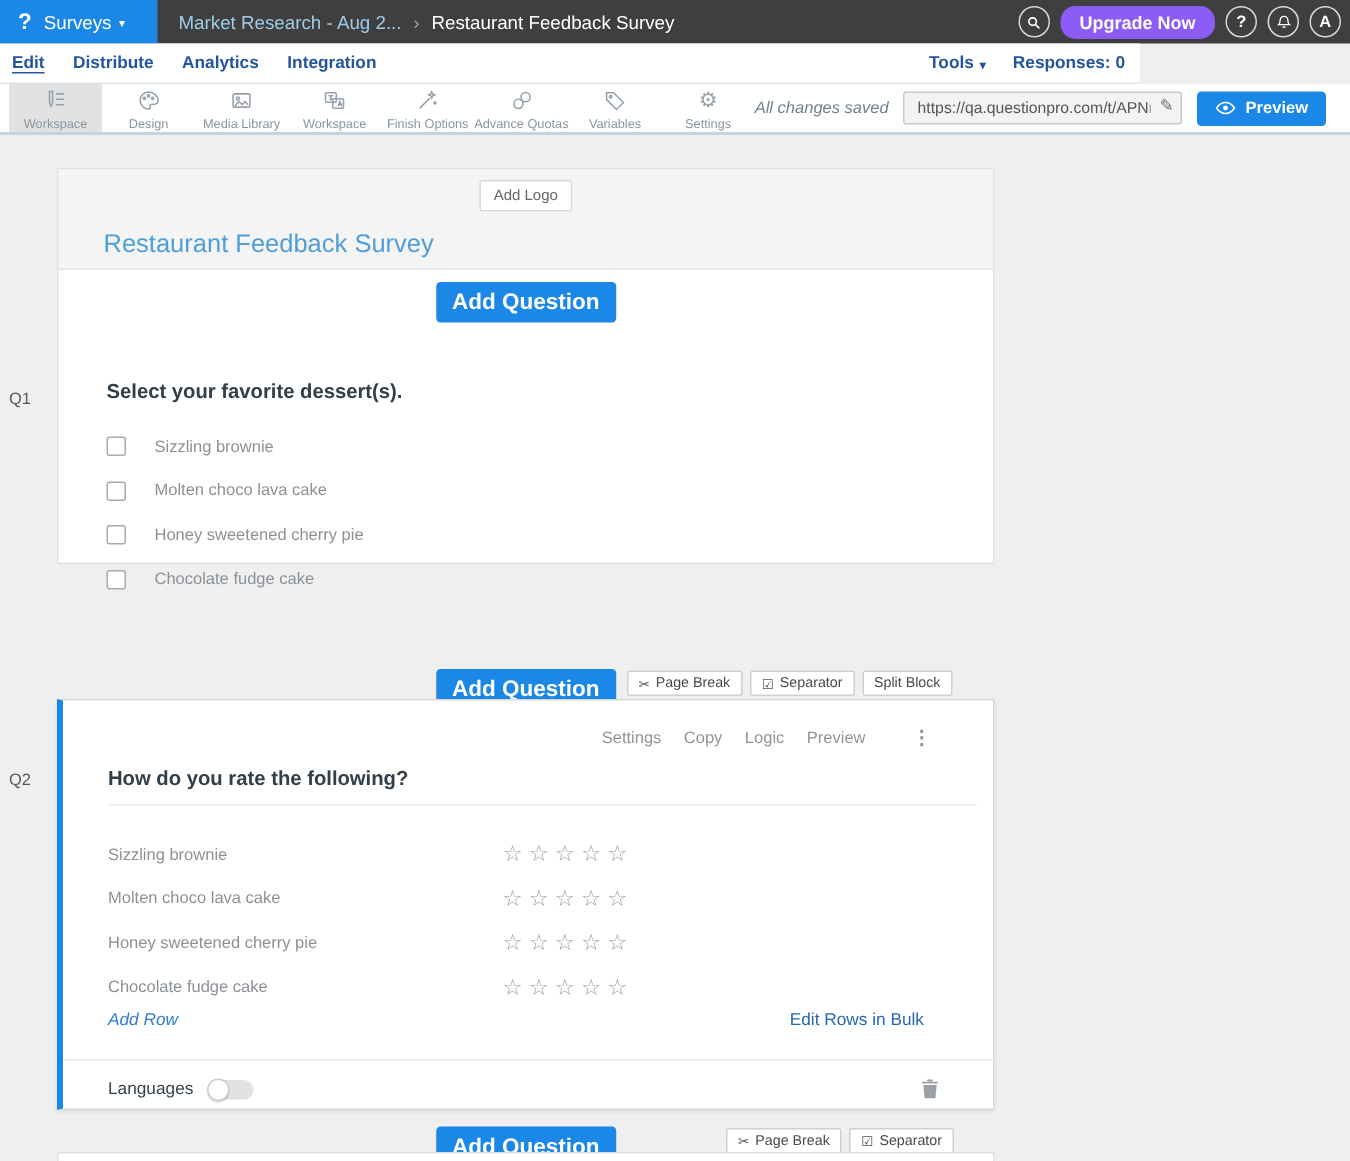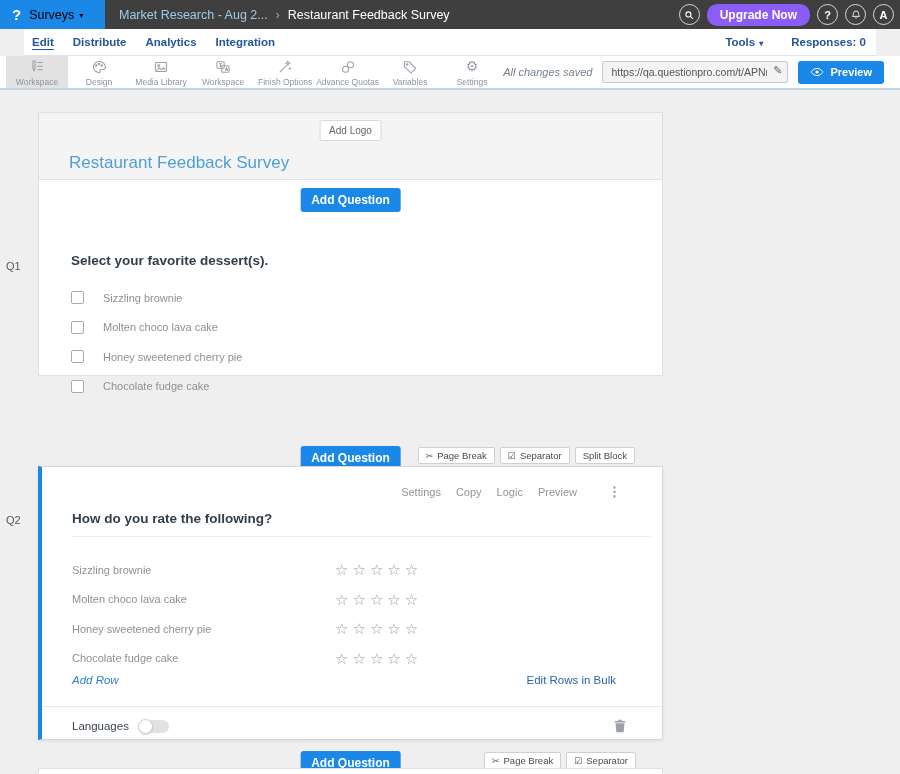--- a/index.html
+++ b/index.html
@@ -3,36 +3,36 @@
 <meta charset="utf-8">
 <style>
   * { margin:0; padding:0; box-sizing:border-box; }
   html,body { width:900px; height:774px; overflow:hidden; }
   body { font-family:"Liberation Sans", sans-serif; background:#efeff0; position:relative; }
 
   
   .topbar { position:absolute; left:0; top:0; width:900px; height:29px; background:#3f3f3f; display:flex; align-items:center; }
   .logo-area { width:105px; height:29px; background:#1b87e6; display:flex; align-items:center; gap:8px; padding-left:12px; flex:0 0 auto; }
   .logo-glyph { color:#fff; font-weight:bold; font-size:15px; line-height:1; }
-  .surveys { color:#000000; font-size:12.5px; display:flex; align-items:center; gap:5px; cursor:pointer; }
+  .surveys { color:#ffffff; font-size:12.5px; display:flex; align-items:center; gap:5px; cursor:pointer; }
   .caret { font-size:8px; position:relative; top:1px; }
   .crumbs { display:flex; align-items:center; gap:8px; margin-left:14px; font-size:12.5px; white-space:nowrap; }
   .crumb-folder { color:#9fcbe8; }
   .crumb-sep { color:#aaa; font-size:12px; }
   .crumb-survey { color:#fff; }
   .topbar-right { margin-left:auto; display:flex; align-items:center; gap:7px; padding-right:6px; }
   .circle-btn { width:21px; height:21px; border:1.5px solid #d9d9d9; border-radius:50%; display:flex; align-items:center; justify-content:center; color:#fff; font-size:11px; font-weight:bold; cursor:pointer; flex:0 0 auto; }
   .upgrade-btn { background:#8b5cf6; color:#fff; font-size:12px; font-weight:bold; border:none; border-radius:10px; padding:4px 13px; cursor:pointer; }
 
   
-  .nav2 { position:absolute; left:0; top:29px; width:852px; height:27px; background:#fff; border-bottom:1px solid #dfe3e6; display:flex; align-items:center; padding:0 10px 0 8px;margin-left:24px; }
+  .nav2 { position:absolute; left:0; top:29px; width:760px; height:27px; background:#fff; border-bottom:1px solid #dfe3e6; display:flex; align-items:center; padding:0 10px 0 8px; }
   .nav2 .tabs { display:flex; gap:19px; }
   .nav-tab { font-size:11.5px; font-weight:600; color:#24549c; cursor:pointer; padding:2px 0; }
   .nav-tab.active { text-decoration:underline; text-underline-offset:3px; }
-  .nav2-right { margin-left:auto; display:flex; gap:28px; align-items:center; font-size:11.5px; font-weight:600; color:#24549c; }
+  .nav2-right { margin-left:auto; display:flex; gap:18px; align-items:center; font-size:11.5px; font-weight:600; color:#24549c; }
   .tools { cursor:pointer; display:flex; align-items:center; gap:4px; }
   .tools .caret { color:#24549c; }
 
   
   .toolbar { position:absolute; left:0; top:56px; width:900px; height:34px; background:#fff; border-bottom:2px solid #c3d4e0; display:flex; align-items:stretch; padding-left:6px; }
   .tb-item { width:63px; display:flex; flex-direction:column; align-items:center; justify-content:center; gap:2px; cursor:pointer; padding-top:2px; }
   .tb-item.active { background:#e2e2e2; }
   .tb-item svg { width:16px; height:16px; stroke:#97a1ac; fill:none; stroke-width:1.3; }
   .tb-item .glyph { font-size:14px; color:#97a1ac; line-height:14px; height:16px; }
   .tb-label { font-size:8.5px; color:#8b949e; white-space:nowrap; }
@@ -45,21 +45,21 @@
   .preview-btn svg { width:14px; height:10px; }
 
   
   .q-label { position:absolute; left:6px; font-size:11px; color:#54595e; }
 
   
   .card1 { position:absolute; left:38px; top:112px; width:625px; height:264px; background:#fff; border:1px solid #e0e0e0; }
   .card1-header { position:relative; height:67px; background:#f5f4f4; border-bottom:1px solid #e3e3e3; }
   .add-logo-btn { position:absolute; left:50%; transform:translateX(-50%); top:7px; background:#fff; border:1px solid #d9d9d9; border-radius:2px; font-size:10px; color:#666; padding:4px 9px; cursor:pointer; }
   .survey-title { position:absolute; left:30px; top:40px; font-size:17px; color:#4f9ed8; cursor:text; }
-  .add-q-btn { background:#1b87e6; border:none; color:#fff; font-size:12px; font-weight:bold; padding:5px 11px; border-radius:3px; cursor:pointer; white-space:nowrap; }
+  .add-q-btn { background:#1b87e6; border:none; color:#fff; font-size:15px; font-weight:bold; padding:5px 11px; border-radius:3px; cursor:pointer; white-space:nowrap; }
   .card1 .add-q-btn { position:absolute; left:50%; transform:translateX(-50%); top:75px; }
   .q1-text { position:absolute; left:32px; top:140px; font-size:13.5px; font-weight:600; color:#323e48; cursor:text; }
   .q1-options { position:absolute; left:32px; top:170px; right:30px; }
   .opt-row { height:29.5px; display:flex; align-items:center; gap:19px; }
   .checkbox { width:13px; height:13px; border:1px solid #a6abb0; border-radius:2px; background:#fff; cursor:pointer; flex:0 0 auto; }
   .opt-label { font-size:11px; color:#8c9196; }
 
   
   .insert-bar { position:absolute; left:38px; width:625px; height:18px; }
   .insert-bar .add-q-btn { position:absolute; left:50%; transform:translateX(-50%); top:0; }

